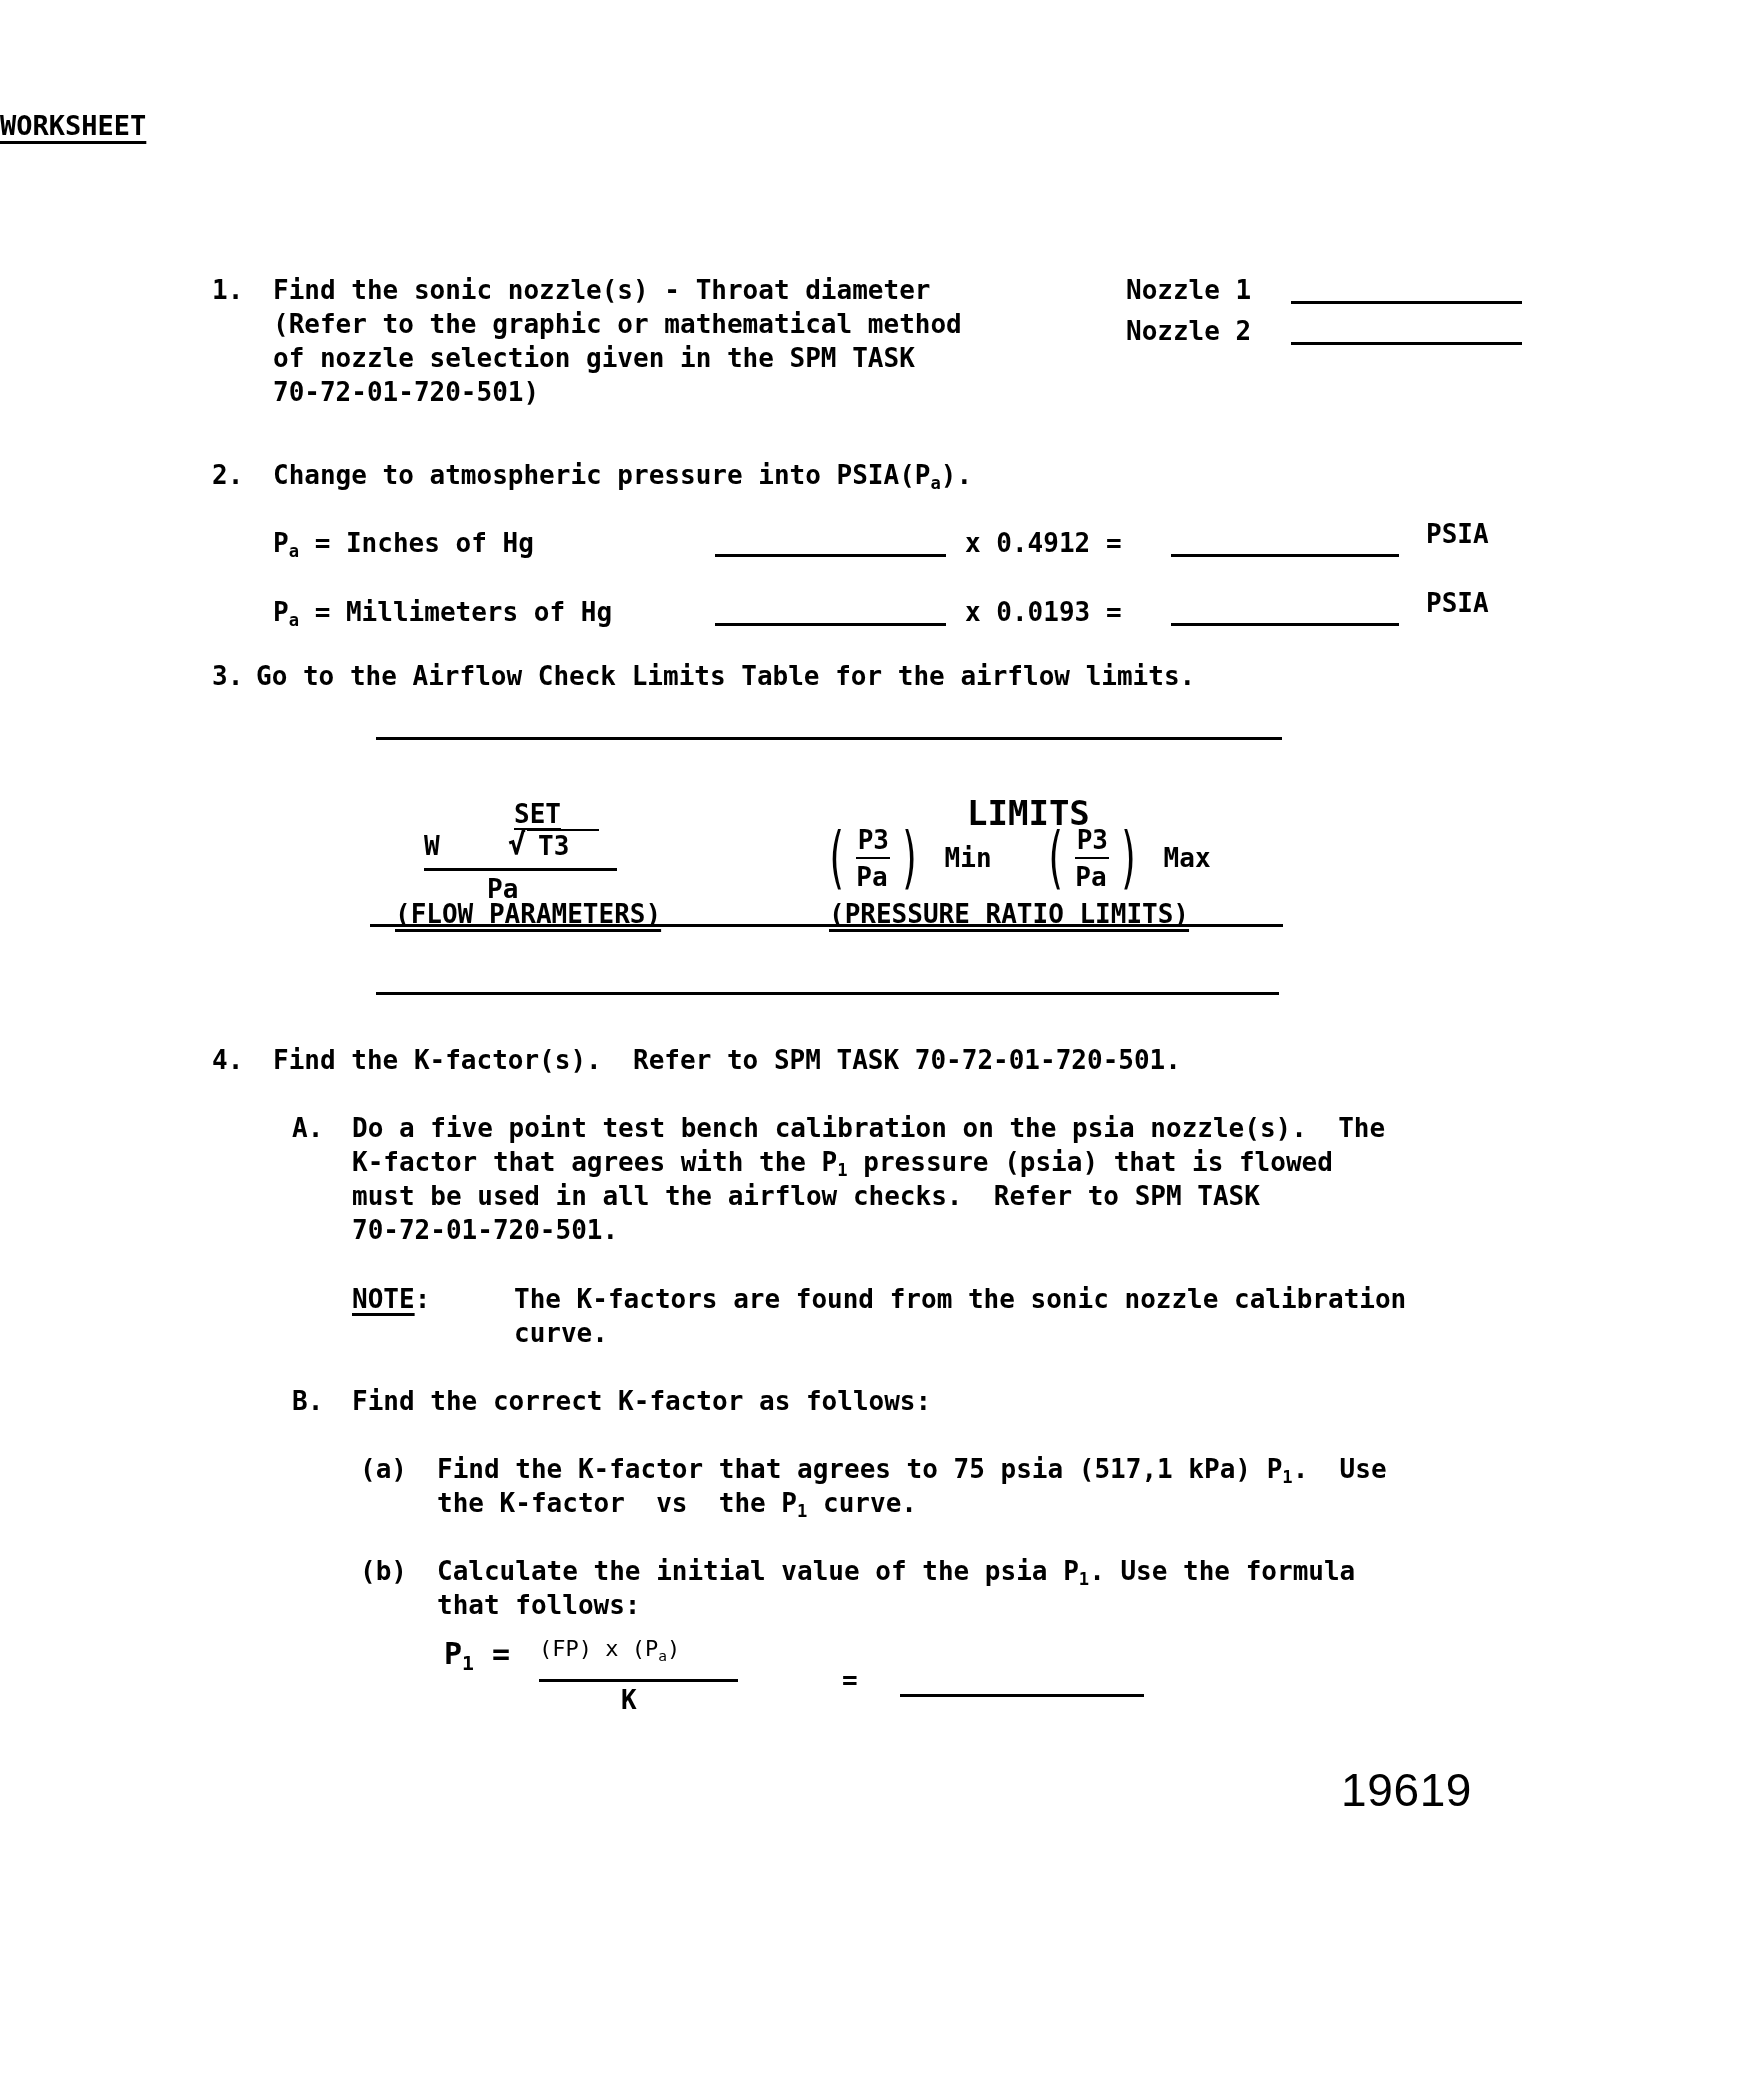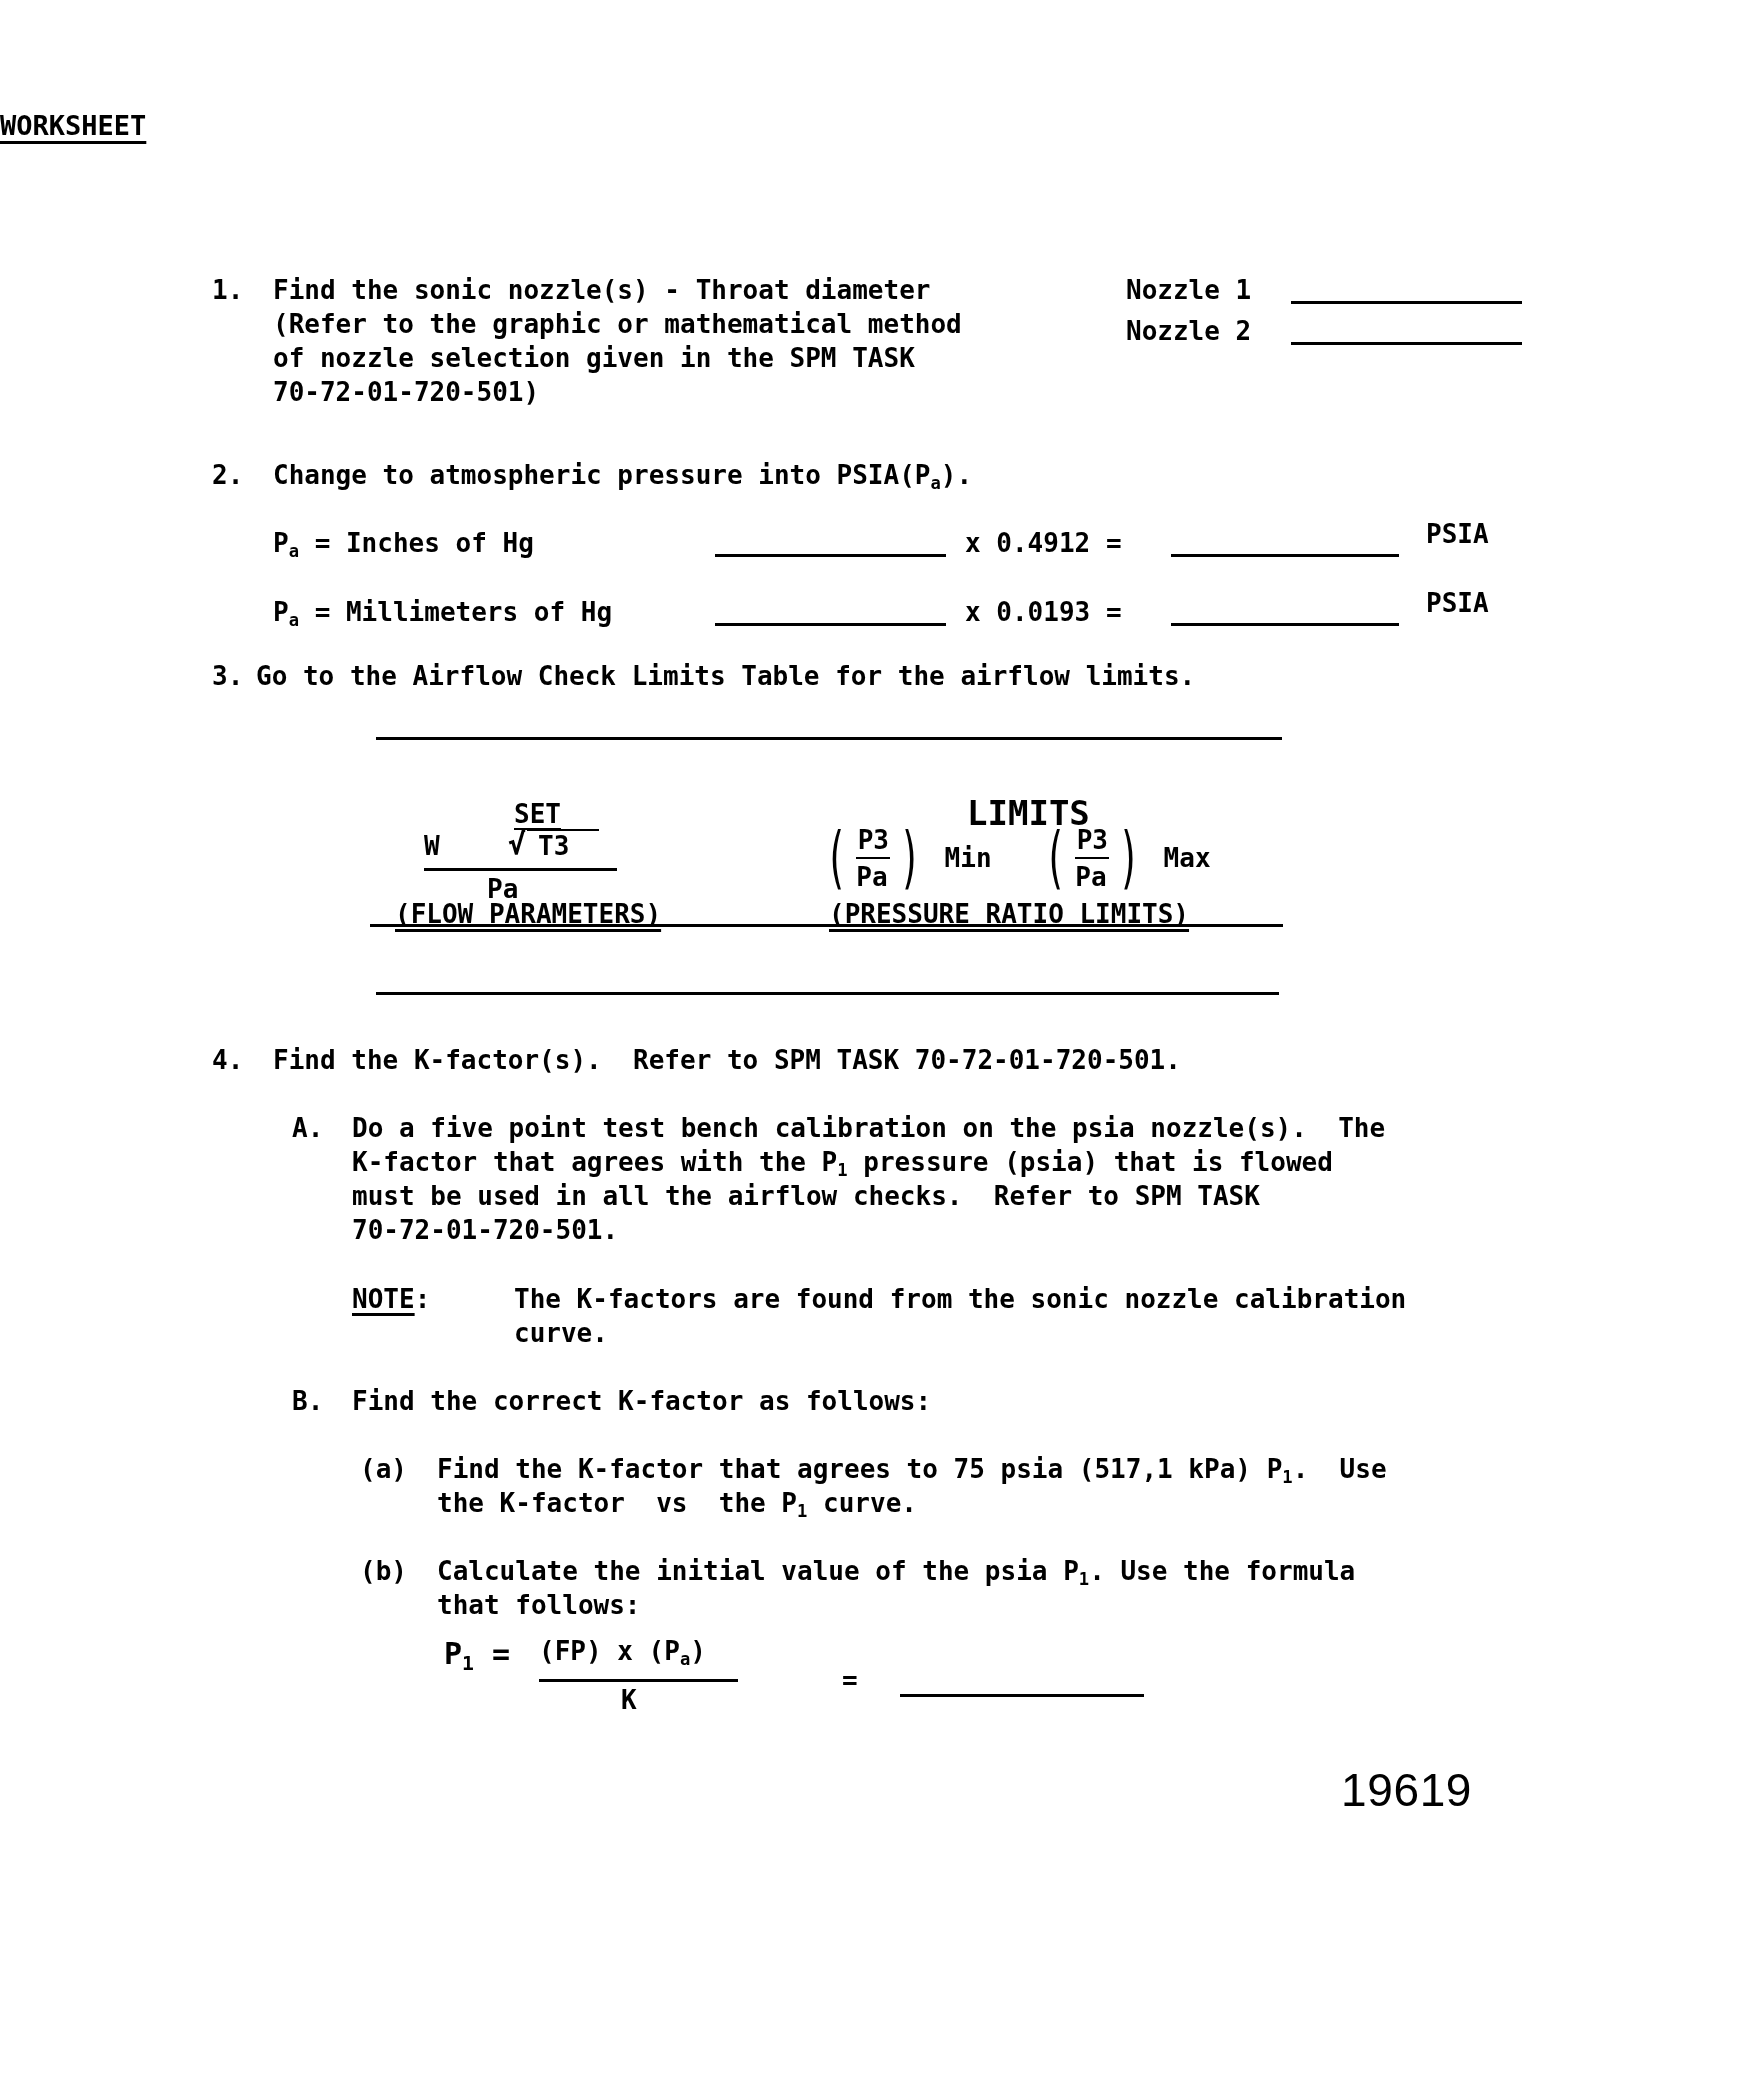--- a/index.html
+++ b/index.html
@@ -99,21 +99,21 @@
   #pr-max { top: 824px; left: 1035px; }
 
   
   #cap-flow  { top: 897px; left: 395px; font-size: 26px; }
   #cap-press { top: 897px; left: 829px; font-size: 26px; }
   #cap-flow span, #cap-press span { text-decoration: underline; text-underline-offset: 5.8px; text-decoration-thickness: 2.6px; }
 
   
   #p1-frac { position: absolute; left: 444px; top: 1630px; }
   #p1-lead { position: absolute; left: 0px; top: 6.4px; font-size: 30px; font-weight: 700; white-space: pre; }
-  #p1-num  { position: absolute; left: 95px; top: 6.4px; font-size: 26px; font-weight: 700; white-space: pre; }
+  #p1-num  { position: absolute; left: 95px; top: 6.4px; font-size: 22px; font-weight: 400; white-space: pre; }
   #p1-bar  { position: absolute; left: 95px; top: 49px; width: 199px; height: 3.2px; background: #000; }
   #p1-den  { position: absolute; left: 177px; top: 55px; font-size: 26px; font-weight: 600; }
   #p1-eq   { position: absolute; left: 842px; top: 1665px; font-size: 26px; font-weight: 600; }
   #p1-ans-rule { left: 900px; top: 1694px; width: 244px; height: 3.2px; }
 
   
   #pagenum {
     position: absolute;
     right: 283px;
     top: 1763px;

